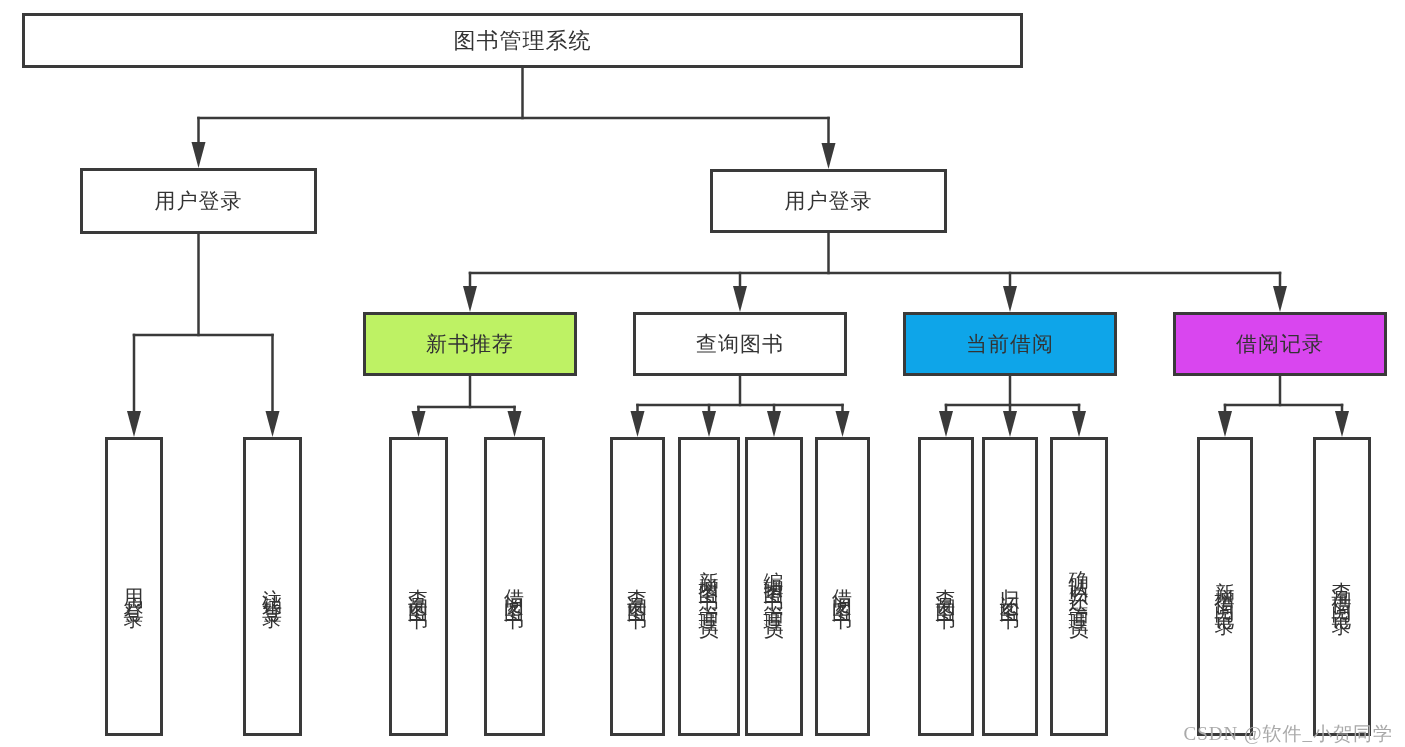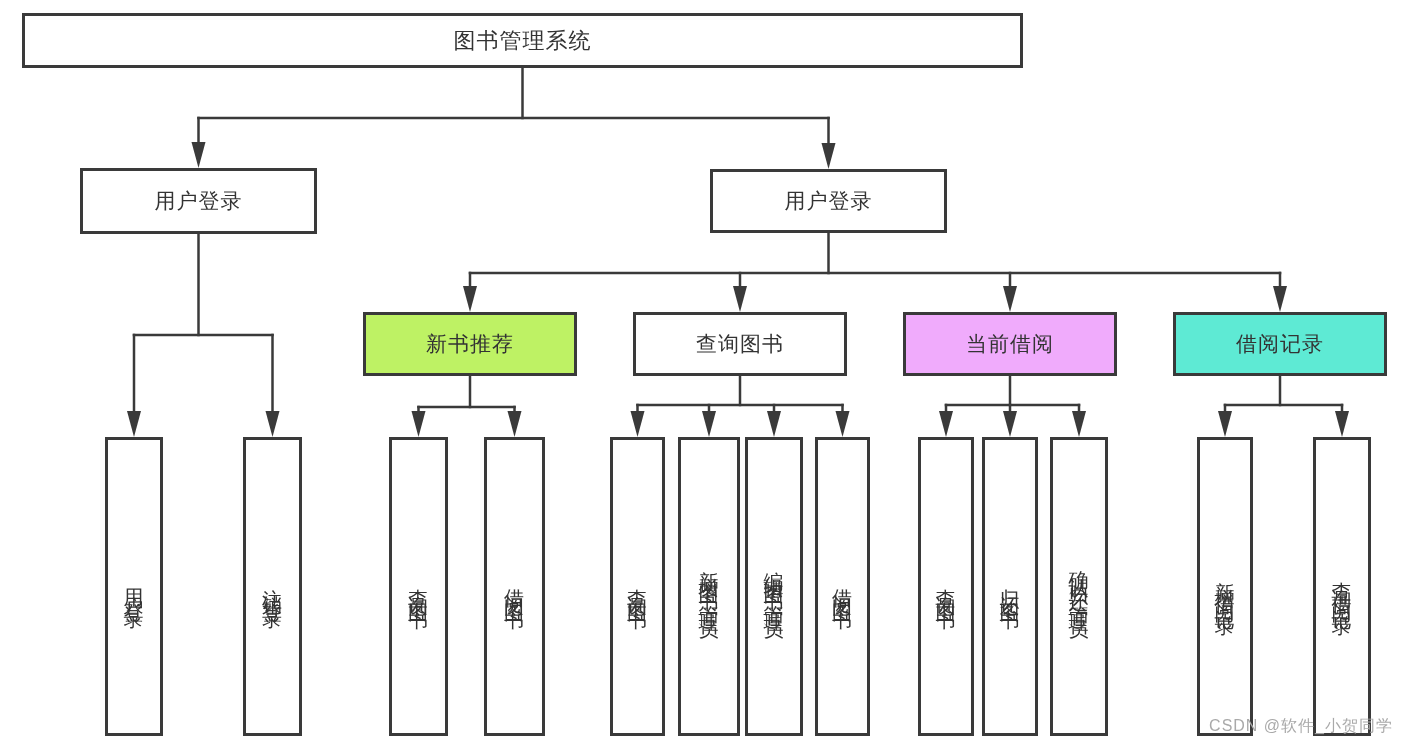--- a/index.html
+++ b/index.html
@@ -1,20 +1,20 @@
 <!DOCTYPE html>
 <html><head>
 <meta charset="utf-8">
 <style>
   html,body{margin:0;padding:0;background:#ffffff;}
   #stage{
     position:relative;
     width:1405px;height:747px;
     background:#ffffff;
-    font-family:Liberation Sans, sans-serif;
+    font-family:Liberation Serif, serif;
     overflow:hidden;
   }
   #connectors{position:absolute;left:0;top:0;width:1405px;height:747px;}
   .node{
     position:absolute;
     box-sizing:border-box;
     background:#ffffff;
     border:3px solid #3a3a3a;
     display:flex;
     align-items:center;
@@ -29,22 +29,22 @@
     text-orientation:mixed;
     letter-spacing:7px;
     line-height:1.1;
     font-size:20px;
     white-space:nowrap;
   }
   .node.lvl-root{font-size:22px;}
   #watermark{
     position:absolute;
     right:12px;
-    bottom:10px;
-    font-size:16px;
+    bottom:0;
+    font-size:19px;
     color:rgba(158,158,158,0.85);
     letter-spacing:1px;
     z-index:5;
     white-space:nowrap;
   }
 </style>
 </head>
 <body>
 
 <div id="stage">
@@ -111,24 +111,24 @@
       </div>
       <div class="node lvl-h" style="left: 710px; top: 169px; width: 237px; height: 64px; border-color: rgb(58, 58, 58); background: rgb(255, 255, 255); color: rgb(51, 51, 51);">
         <span>用户登录</span>
       </div>
       <div class="node lvl-h" style="left: 363px; top: 312px; width: 214px; height: 64px; border-color: rgb(58, 58, 58); background: #bef264; color: rgb(51, 51, 51);">
         <span>新书推荐</span>
       </div>
       <div class="node lvl-h" style="left: 633px; top: 312px; width: 214px; height: 64px; border-color: rgb(58, 58, 58); background: rgb(255, 255, 255); color: rgb(51, 51, 51);">
         <span>查询图书</span>
       </div>
-      <div class="node lvl-h" style="left: 903px; top: 312px; width: 214px; height: 64px; border-color: rgb(58, 58, 58); background: #f0abfc; color: rgb(51, 51, 51);">
+      <div class="node lvl-h" style="left: 903px; top: 312px; width: 214px; height: 64px; border-color: rgb(58, 58, 58); background: #0ea5e9; color: rgb(51, 51, 51);">
         <span>当前借阅</span>
       </div>
-      <div class="node lvl-h" style="left: 1173px; top: 312px; width: 214px; height: 64px; border-color: rgb(58, 58, 58); background: #5eead4; color: rgb(51, 51, 51);">
+      <div class="node lvl-h" style="left: 1173px; top: 312px; width: 214px; height: 64px; border-color: rgb(58, 58, 58); background: #d946ef; color: rgb(51, 51, 51);">
         <span>借阅记录</span>
       </div>
       <div class="node lvl-v" style="left: 105px; top: 437px; width: 58px; height: 299px; border-color: rgb(58, 58, 58); background: rgb(255, 255, 255); color: rgb(51, 51, 51);">
         <span class="vtext">用户登录</span>
       </div>
       <div class="node lvl-v" style="left: 243px; top: 437px; width: 59px; height: 299px; border-color: rgb(58, 58, 58); background: rgb(255, 255, 255); color: rgb(51, 51, 51);">
         <span class="vtext">注销登录</span>
       </div>
       <div class="node lvl-v" style="left: 389px; top: 437px; width: 59px; height: 299px; border-color: rgb(58, 58, 58); background: rgb(255, 255, 255); color: rgb(51, 51, 51);">
         <span class="vtext">查询图书</span>

